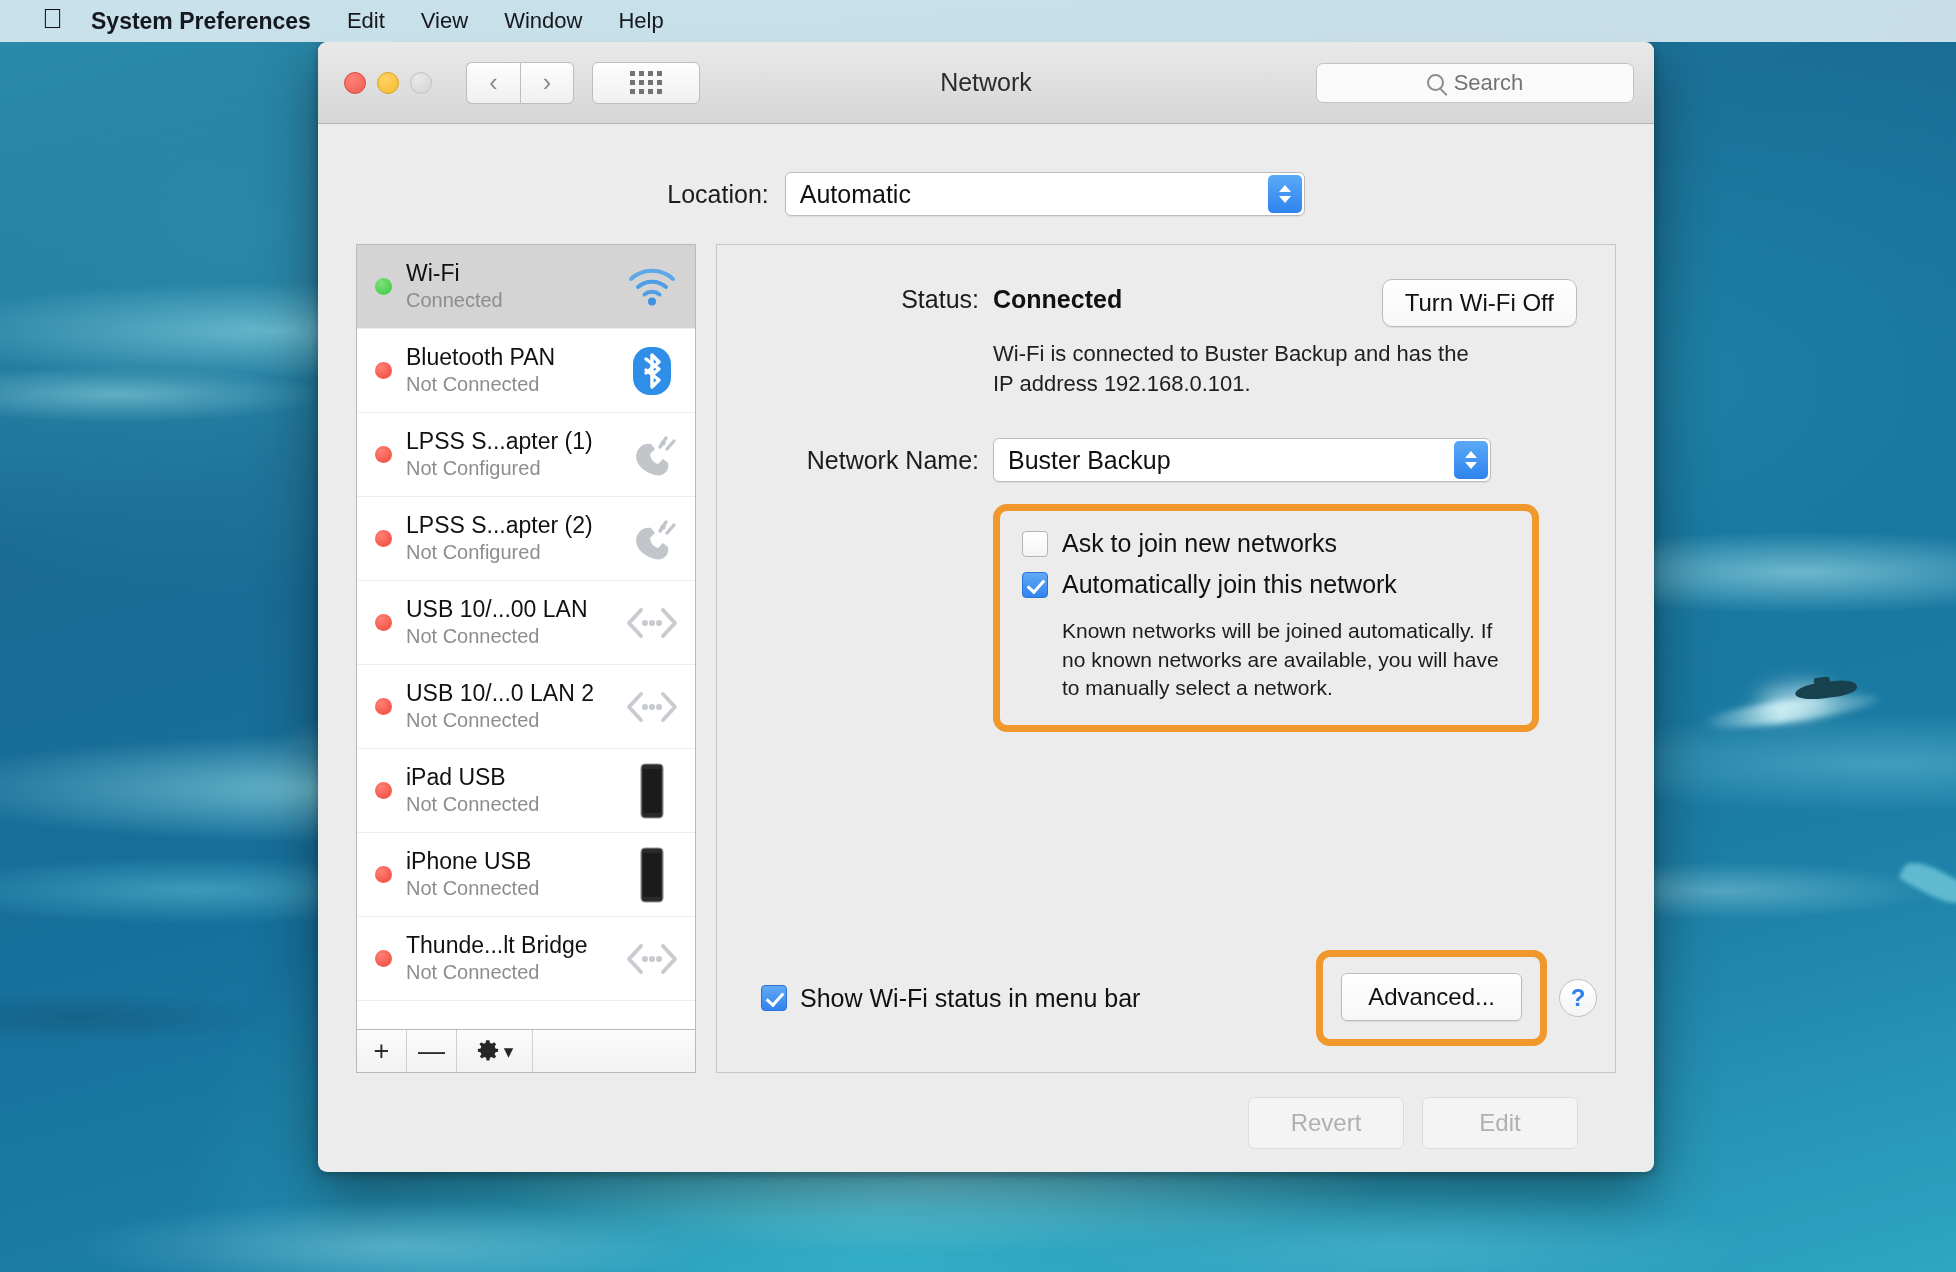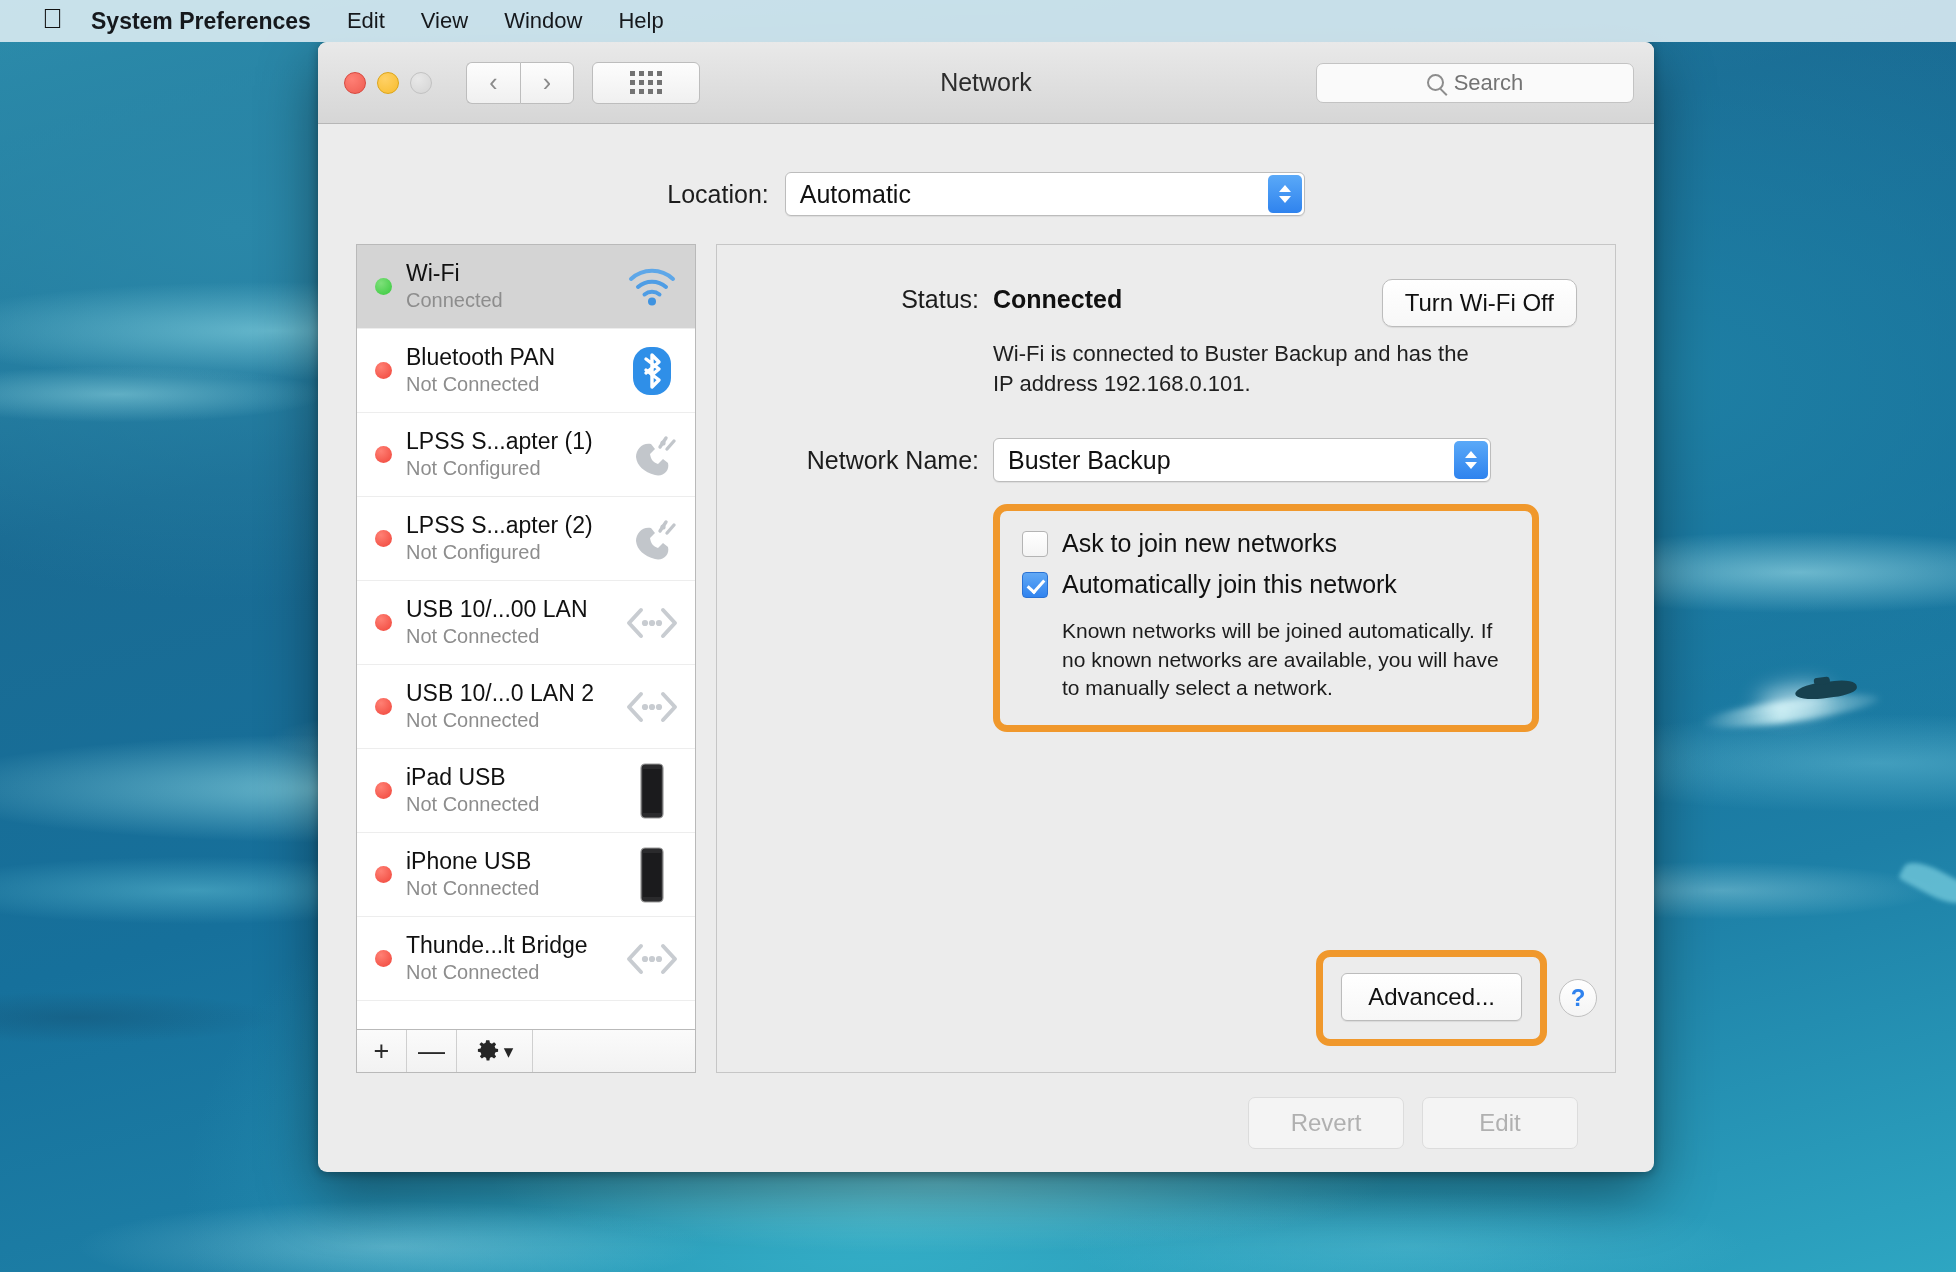--- a/index.html
+++ b/index.html
@@ -602,20 +602,24 @@
               <span class="cblabel">Ask to join new networks</span>
             </div>
             <div class="cbrow">
               <span class="cbox on"></span>
               <span class="cblabel">Automatically join this network</span>
             </div>
             <div class="hl-note">Known networks will be joined automatically. If no known networks are available, you will have to manually select a network.</div>
           </div>
 
           <div class="bottomrow">
+            <div class="showstatus">
+              <span class="cbox on"></span>
+              <span class="cblabel">Show Wi-Fi status in menu bar</span>
+            </div>
             <div class="adv-wrap">
               <span class="advbtn">Advanced...</span>
             </div>
             <span class="helpbtn">?</span>
           </div>
 
         </div>
       </div>
 
       <div class="footer">

